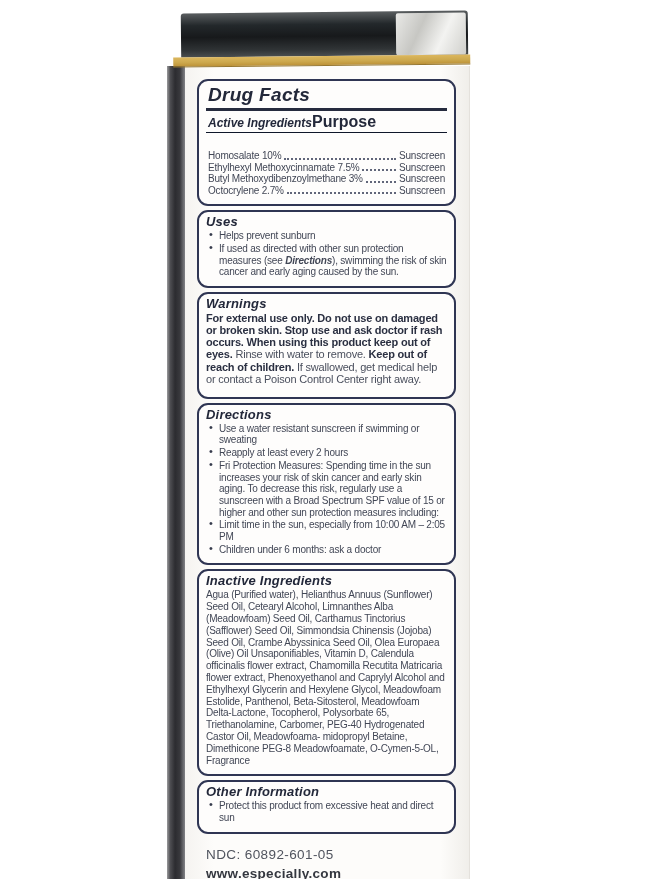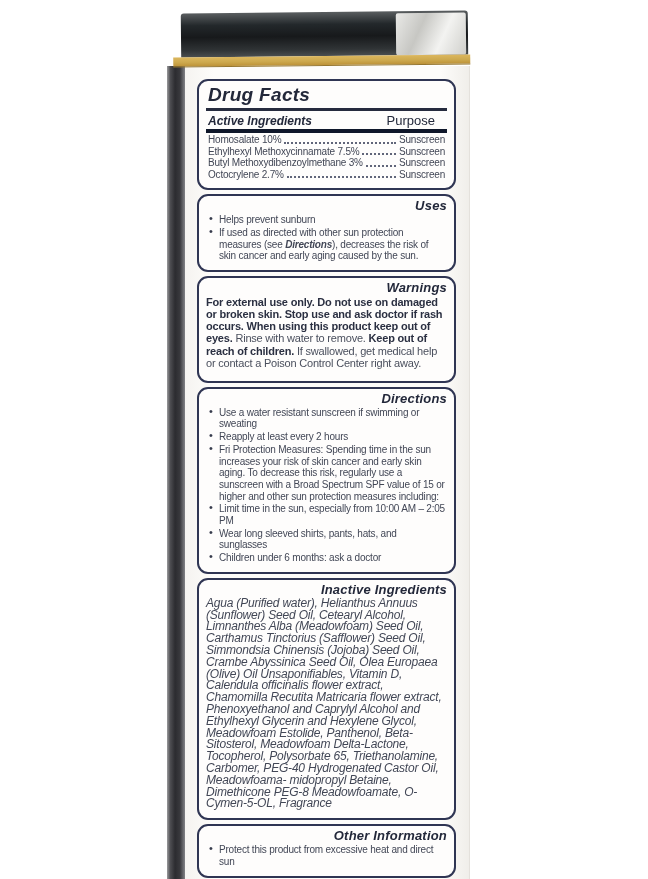--- a/index.html
+++ b/index.html
@@ -39,42 +39,42 @@
   .box-face{flex:1 1 auto;background:linear-gradient(90deg,#f5f3f0 0%,#fdfcfa 10%,#fdfcfa 90%,#f0eeea 100%);
     border-right:1px solid #e4e1dc;
     padding:13px 13px 12px 12px;}
 
   
   .sec{border:2px solid var(--border-navy);border-radius:11px;background:#fefdfc;
     padding:2px 7px 8px 7px;margin-bottom:4px;color:var(--ink);}
   .df-title{font-size:19px;line-height:22px;font-weight:bold;font-style:italic;
     color:var(--ink-dark);letter-spacing:.3px;border-bottom:3px solid #262b3e;
     padding:1px 2px 2px 2px;margin-bottom:1px;}
-  .ai-header{display:flex;justify-content:space-between;align-items:baseline;
-    border-bottom:4px solid #0f172a;padding:1px 2px 1px 2px;margin-bottom:1px;}
+  .ai-header{display:flex;align-items:baseline;
+    border-bottom:1px solid #0f172a;padding:1px 2px 1px 2px;margin-bottom:17px;}
   .aih-left{font-weight:bold;font-style:italic;font-size:12px;color:var(--ink-dark);}
-  .aih-right{font-weight:normal;font-size:13px;color:var(--ink-dark);padding-right:10px;}
+  .aih-right{font-weight:bold;font-size:16px;color:var(--ink-dark);padding-right:10px;}
   .ai-row{display:flex;font-size:10px;line-height:11.6px;
     letter-spacing:-.2px;color:var(--ink);padding:0 2px;}
   .ai-name,.ai-purpose{white-space:nowrap;}
   .dots{flex:1 1 auto;border-bottom:2px dotted #61667a;margin:0 3px 2px 3px;min-width:8px;}
 
   .sec-title{font-size:13px;line-height:15px;font-weight:bold;font-style:italic;
-    color:var(--ink-dark);letter-spacing:.2px;text-align:right;}
+    color:var(--ink-dark);letter-spacing:.2px;}
   .blist{margin:0;padding:0;list-style:none;}
   .blist li{position:relative;padding-left:13px;font-size:10px;line-height:11.7px;
     letter-spacing:-.2px;color:var(--ink);margin-top:1px;}
   .blist li::before{content:"\2022";position:absolute;left:3px;top:-1px;
     color:#363b4c;font-size:11px;}
   .bi{font-weight:bold;font-style:italic;}
 
   .warn{margin:1px 0 4px 0;font-size:11px;line-height:12.1px;letter-spacing:-.2px;color:#4a4f5d;}
   .warn .b{font-weight:bold;color:#2b3042;}
 
-  .body-text{margin:1px 0 0 0;font-size:12px;line-height:11.8px;letter-spacing:-.2px;color:var(--ink);font-style:italic;}
+  .body-text{margin:1px 0 0 0;font-size:10px;line-height:11.8px;letter-spacing:-.2px;color:var(--ink);}
 
   .ndc{margin:12px 0 2px 0;padding-left:9px;font-size:13.5px;line-height:17px;
     letter-spacing:.4px;color:#50545e;}
   .website{padding-left:9px;font-size:13.5px;line-height:17px;font-weight:bold;
     letter-spacing:.3px;color:#34373f;}
 </style>
 </head>
 <body>
 
 <div class="scene">
@@ -116,39 +116,38 @@
             <span class="ai-name">Octocrylene 2.7%</span>
             <span class="dots"></span>
             <span class="ai-purpose">Sunscreen</span>
           </div>
         </section>
 
         <section class="sec">
           <div class="sec-title">Uses</div>
           <ul class="blist">
             <li><span>Helps prevent sunburn</span></li>
-            <li><span>If used as directed with other sun protection measures (see </span><span class="bi">Directions</span><span>), decreases the risk of skin cancer and early aging caused by the sun.</span></li>
+            <li><span>If used as directed with other sun protection measures (see </span><span class="bi">Directions</span><span>), swimming the risk of skin cancer and early aging caused by the sun.</span></li>
           </ul>
         </section>
 
         <section class="sec">
           <div class="sec-title">Warnings</div>
           <p class="warn">
             <span class="b">For external use only. Do not use on damaged or broken skin. Stop use and ask doctor if rash occurs. When using this product keep out of eyes. </span><span>Rinse with water to remove. </span><span class="b">Keep out of reach of children. </span><span>If swallowed, get medical help or contact a Poison Control Center right away.</span>
           </p>
         </section>
 
         <section class="sec">
           <div class="sec-title">Directions</div>
           <ul class="blist">
             <li>Use a water resistant sunscreen if swimming or sweating</li>
             <li>Reapply at least every 2 hours</li>
             <li>Fri Protection Measures: Spending time in the sun increases your risk of skin cancer and early skin aging. To decrease this risk, regularly use a sunscreen with a Broad Spectrum SPF value of 15 or higher and other sun protection measures including:</li>
             <li>Limit time in the sun, especially from 10:00 AM – 2:05 PM</li>
-            <li>Wear long sleeved shirts, pants, hats, and sunglasses</li>
             <li>Children under 6 months: ask a doctor</li>
           </ul>
         </section>
 
         <section class="sec">
           <div class="sec-title">Inactive Ingredients</div>
           <p class="body-text">Agua (Purified water), Helianthus Annuus (Sunflower) Seed Oil, Cetearyl Alcohol, Limnanthes Alba (Meadowfoam) Seed Oil, Carthamus Tinctorius (Safflower) Seed Oil, Simmondsia Chinensis (Jojoba) Seed Oil, Crambe Abyssinica Seed Oil, Olea Europaea (Olive) Oil Unsaponifiables, Vitamin D, Calendula officinalis flower extract, Chamomilla Recutita Matricaria flower extract, Phenoxyethanol and Caprylyl Alcohol and Ethylhexyl Glycerin and Hexylene Glycol, Meadowfoam Estolide, Panthenol, Beta-Sitosterol, Meadowfoam Delta-Lactone, Tocopherol, Polysorbate 65, Triethanolamine, Carbomer, PEG-40 Hydrogenated Castor Oil, Meadowfoama- midopropyl Betaine, Dimethicone PEG-8 Meadowfoamate, O-Cymen-5-OL, Fragrance</p>
         </section>
 
         <section class="sec">

